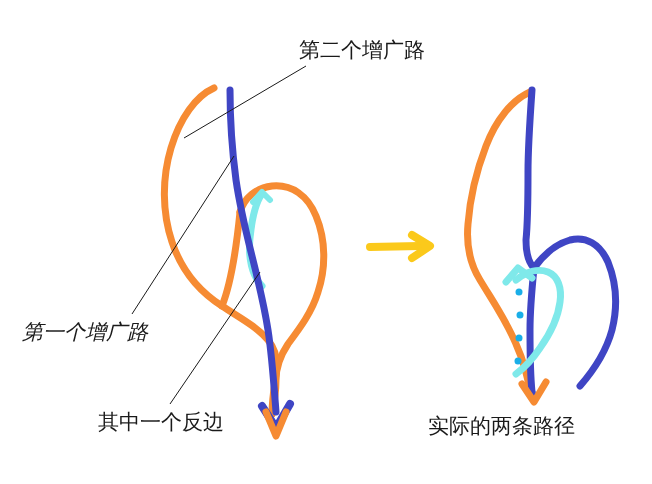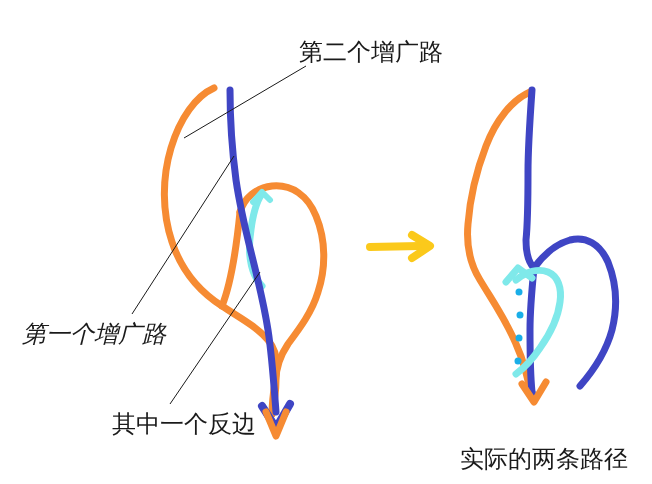--- a/index.html
+++ b/index.html
@@ -19,29 +19,29 @@
     position: absolute;
     left: 0;
     top: 0;
     width: 652px;
     height: 484px;
   }
   .dgm-label {
     position: absolute;
     color: #1a1a1a;
     font-family: "DejaVu Sans", "Liberation Sans", sans-serif;
-    font-size: 24px;
+    font-size: 21px;
     line-height: 1;
     white-space: nowrap;
     letter-spacing: 0px;
   }
   #label-second-path   { left: 299px; top: 40px; }
   #label-first-path    { left: 22px;  top: 322px; font-style: italic; }
-  #label-reverse-edge  { left: 112px;  top: 412px; }
-  #label-actual-paths  { left: 460px; top: 416px; margin-top: 31px; }
+  #label-reverse-edge  { left: 98px;  top: 412px; }
+  #label-actual-paths  { left: 428px; top: 416px; }
 </style>
 </head>
 <body>
 
 <svg id="canvas" viewBox="0 0 652 484">
 
   <g>
 
     <path d="M 214 88
              C 196 96, 180 118, 171 148

